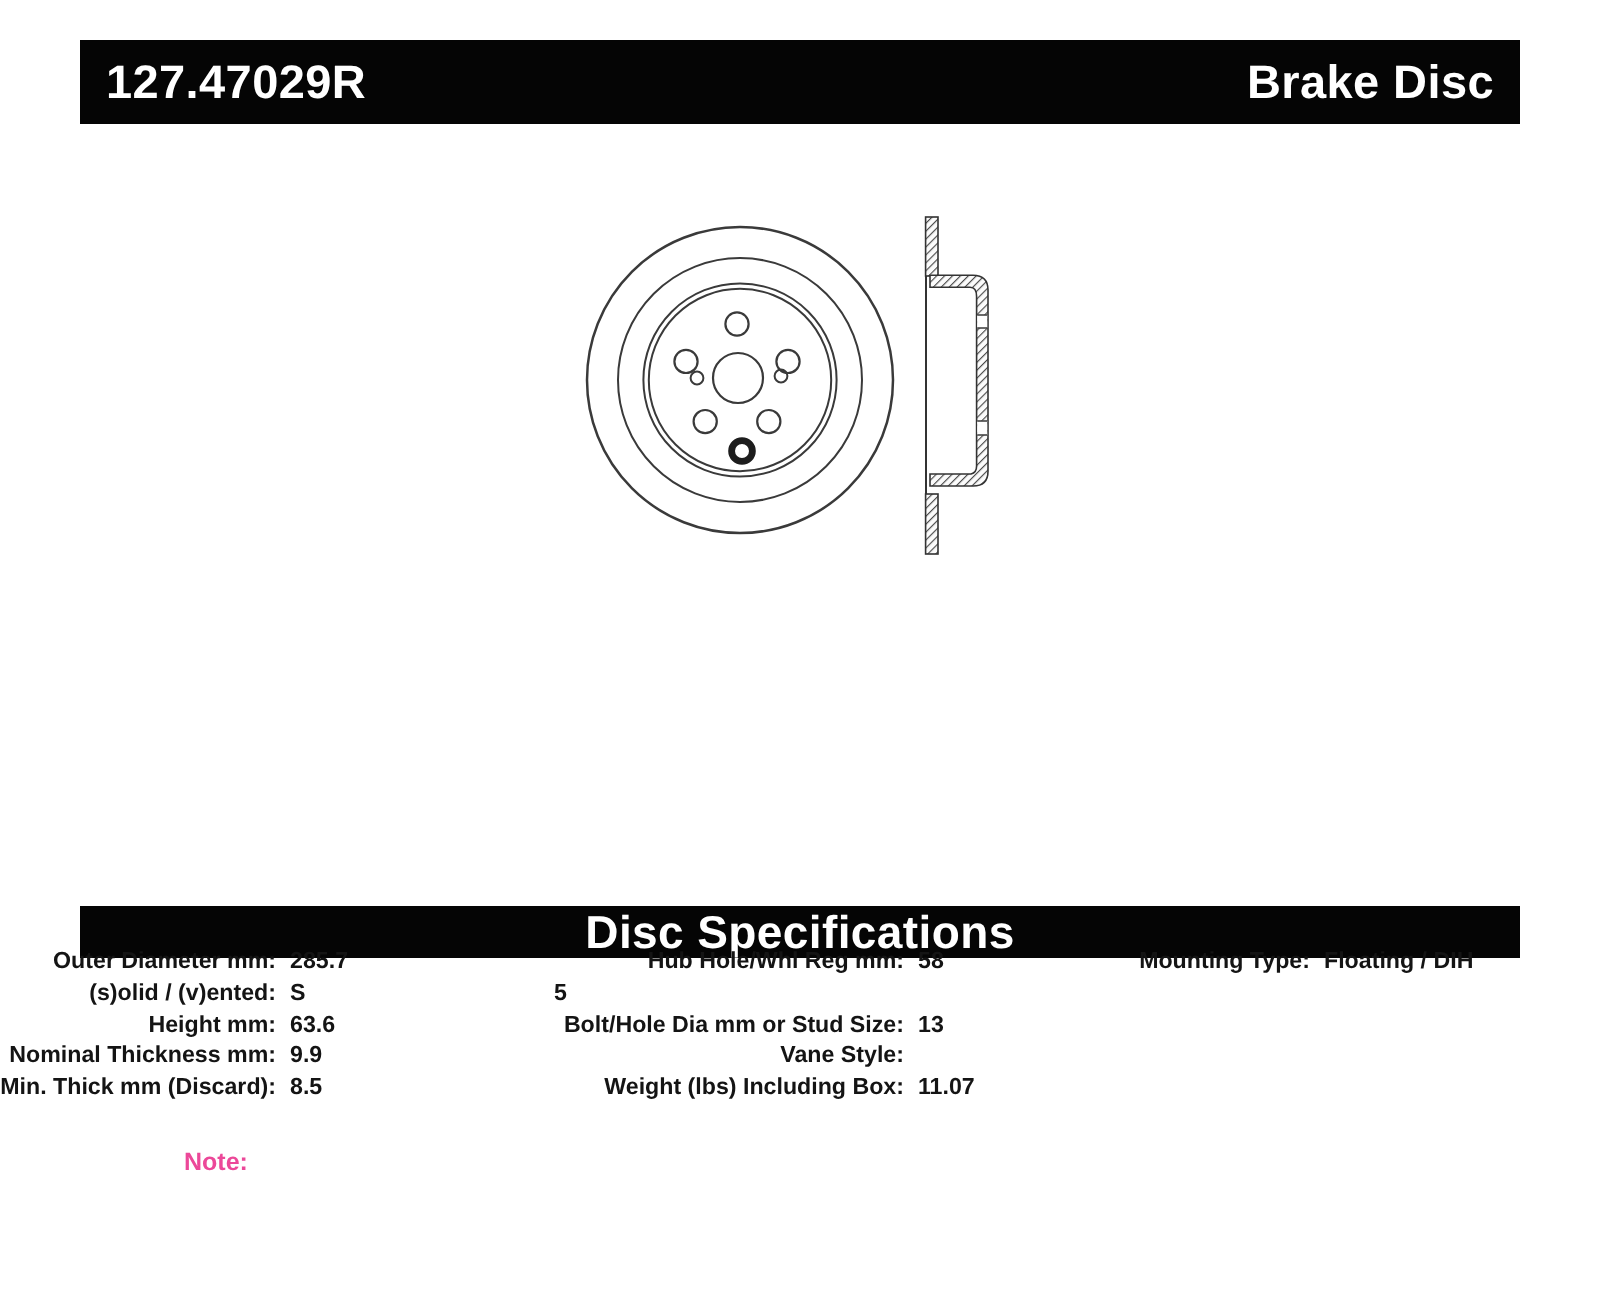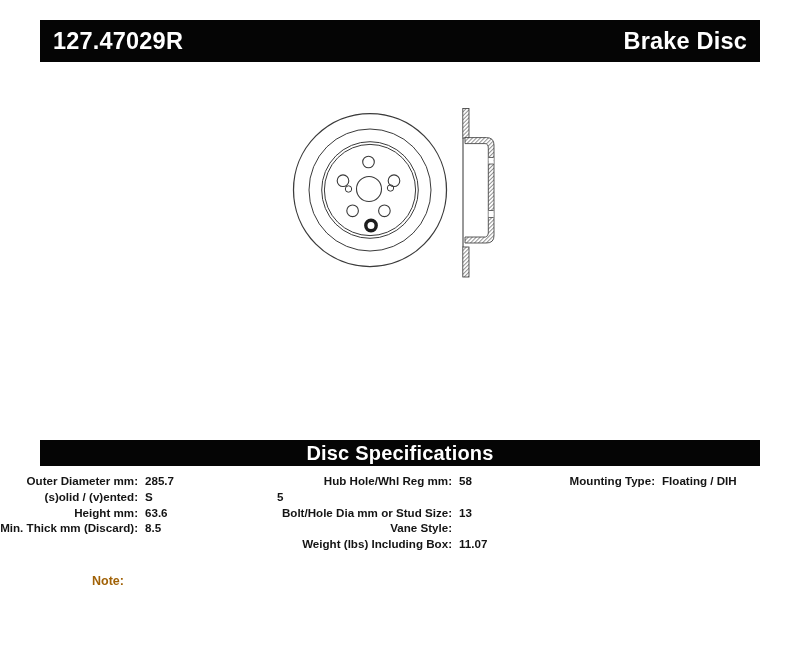--- a/index.html
+++ b/index.html
@@ -10,37 +10,37 @@
   }
   .black-bar{
     position:absolute;left:40px;width:720px;background:#050505;color:#ffffff;
     box-sizing:border-box;display:flex;align-items:center;
   }
   .header-bar{
     top:20px;height:42px;justify-content:space-between;padding:18px 13px;
     font-size:23.5px;font-weight:bold;letter-spacing:0.2px;
   }
   .spec-title-bar{
-    top:440px;height:26px;justify-content:center;
-    font-size:20px;font-weight:bold;letter-spacing:0.2px;
+    top:453px;height:26px;justify-content:center;
+    font-size:23px;font-weight:bold;letter-spacing:0.2px;
   }
   .drawing-svg{position:absolute;left:280px;top:95px;}
   .spec-col{position:absolute;top:473px;color:#141414;}
   .spec-row{display:flex;height:15.7px;align-items:center;}
   .spec-label{
     display:block;text-align:right;font-size:11.6px;font-weight:bold;white-space:nowrap;
   }
   .spec-value{
     display:block;margin-left:7px;font-size:11.6px;font-weight:bold;white-space:nowrap;text-align:left;
   }
   .col-left .spec-label{width:138px;}
   .col-mid .spec-label{width:182px;}
   .col-right .spec-label{width:125px;}
   .note-label{
-    position:absolute;left:92px;top:574px;font-size:12.5px;font-weight:bold;color:#a16207;
+    position:absolute;left:92px;top:574px;font-size:12.5px;font-weight:bold;color:#ec4899;
   }
 </style>
 </head>
 <body>
 
 <div class="black-bar header-bar">
   <span>127.47029R</span>
   <span>Brake Disc</span>
 </div>
 
@@ -102,20 +102,24 @@
   </div>
   <div class="spec-row">
     <span class="spec-label">(s)olid / (v)ented:</span>
     <span class="spec-value">S</span>
   </div>
   <div class="spec-row">
     <span class="spec-label">Height mm:</span>
     <span class="spec-value">63.6</span>
   </div>
   <div class="spec-row">
+    <span class="spec-label">Nominal Thickness mm:</span>
+    <span class="spec-value">9.9</span>
+  </div>
+  <div class="spec-row">
     <span class="spec-label">Min. Thick mm (Discard):</span>
     <span class="spec-value">8.5</span>
   </div>
 </div>
 
 <div class="spec-col col-mid" style="left:270px;">
   <div class="spec-row">
     <span class="spec-label">Hub Hole/Whl Reg mm:</span>
     <span class="spec-value">58</span>
   </div>

